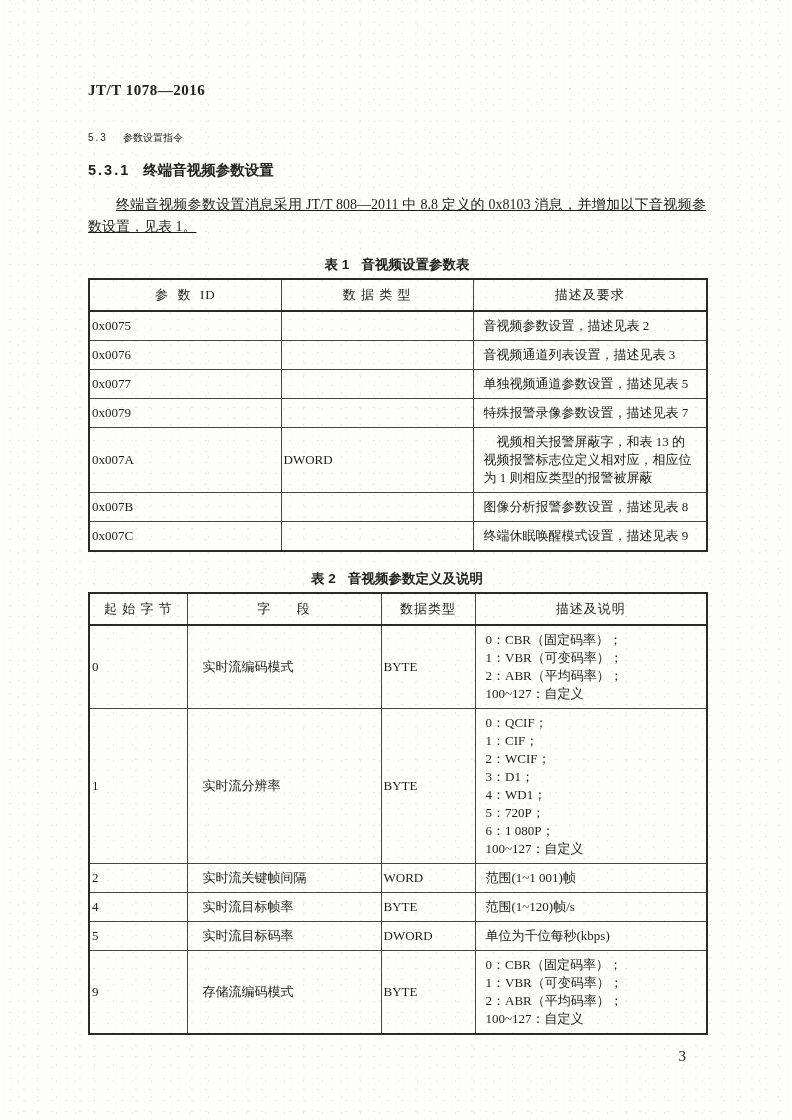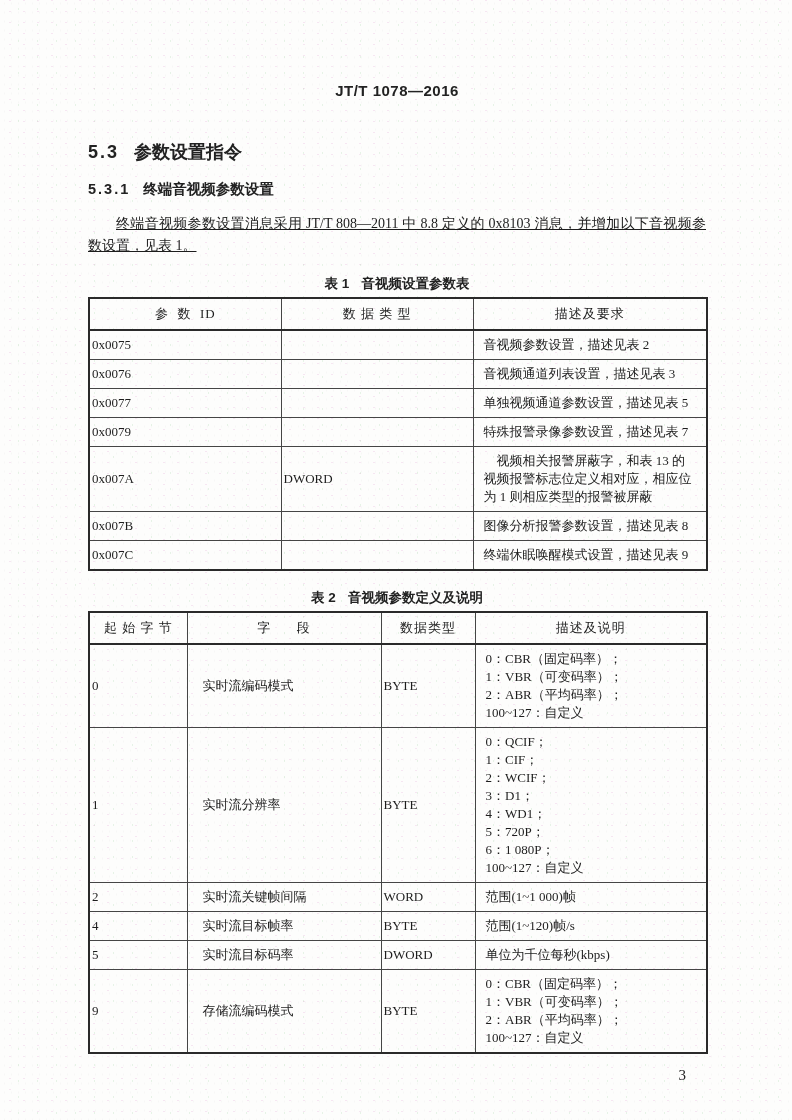--- a/index.html
+++ b/index.html
@@ -12,26 +12,26 @@
       radial-gradient(rgba(130,200,130,0.18) 0.6px, transparent 1.1px),
       radial-gradient(rgba(120,120,120,0.05) 0.5px, transparent 1px);
     background-size:14px 11px,19px 16px,7px 9px;
     background-position:3px 28px,9px 33px,1px 26px;
     font-family:"Liberation Serif","DejaVu Serif",serif;
     color:#1d1d1d;
     overflow:hidden;
   }
   .content{position:absolute;left:88px;top:82px;width:618px;}
   .doc-number{
-    text-align:center;
-    font-family:Liberation Sans, sans-serif;
+    text-align:left;
+    font-family:Liberation Serif, serif;
     font-weight:bold;font-size:15px;letter-spacing:0.5px;color:#222;
   }
-  .h1{margin-top:41px;font-family:"Liberation Sans","DejaVu Sans",sans-serif;
-      font-weight:bold;font-size:18px;color:#222;}
+  .h1{margin-top:32px;font-family:"Liberation Sans","DejaVu Sans",sans-serif;
+      font-weight:normal;font-size:10px;color:#222;}
   .h1 .hnum{margin-right:15px;letter-spacing:2px;}
   .h2{margin-top:16px;font-family:"Liberation Sans","DejaVu Sans",sans-serif;
       font-weight:bold;font-size:14.5px;color:#222;}
   .h2 .hnum{margin-right:13px;letter-spacing:2px;}
   .para{margin:14px 0 0 0;font-size:14px;line-height:22px;
         text-indent:2em;text-align:justify;text-decoration:underline;}
   .caption{margin-top:18px;text-align:center;
            font-family:"Liberation Sans","DejaVu Sans",sans-serif;
            font-weight:bold;font-size:13.5px;color:#222;}
   .caption .cap-label{margin-right:12px;text-align:right;}
@@ -168,21 +168,21 @@
 3：D1；
 4：WD1；
 5：720P；
 6：1 080P；
 100~127：自定义</td>
           </tr>
           <tr>
             <td class="center">2</td>
             <td class="desc field">实时流关键帧间隔</td>
             <td class="center">WORD</td>
-            <td class="desc">范围(1~1 000)帧</td>
+            <td class="desc">范围(1~1 001)帧</td>
           </tr>
           <tr>
             <td class="center">4</td>
             <td class="desc field">实时流目标帧率</td>
             <td class="center">BYTE</td>
             <td class="desc">范围(1~120)帧/s</td>
           </tr>
           <tr>
             <td class="center">5</td>
             <td class="desc field">实时流目标码率</td>

